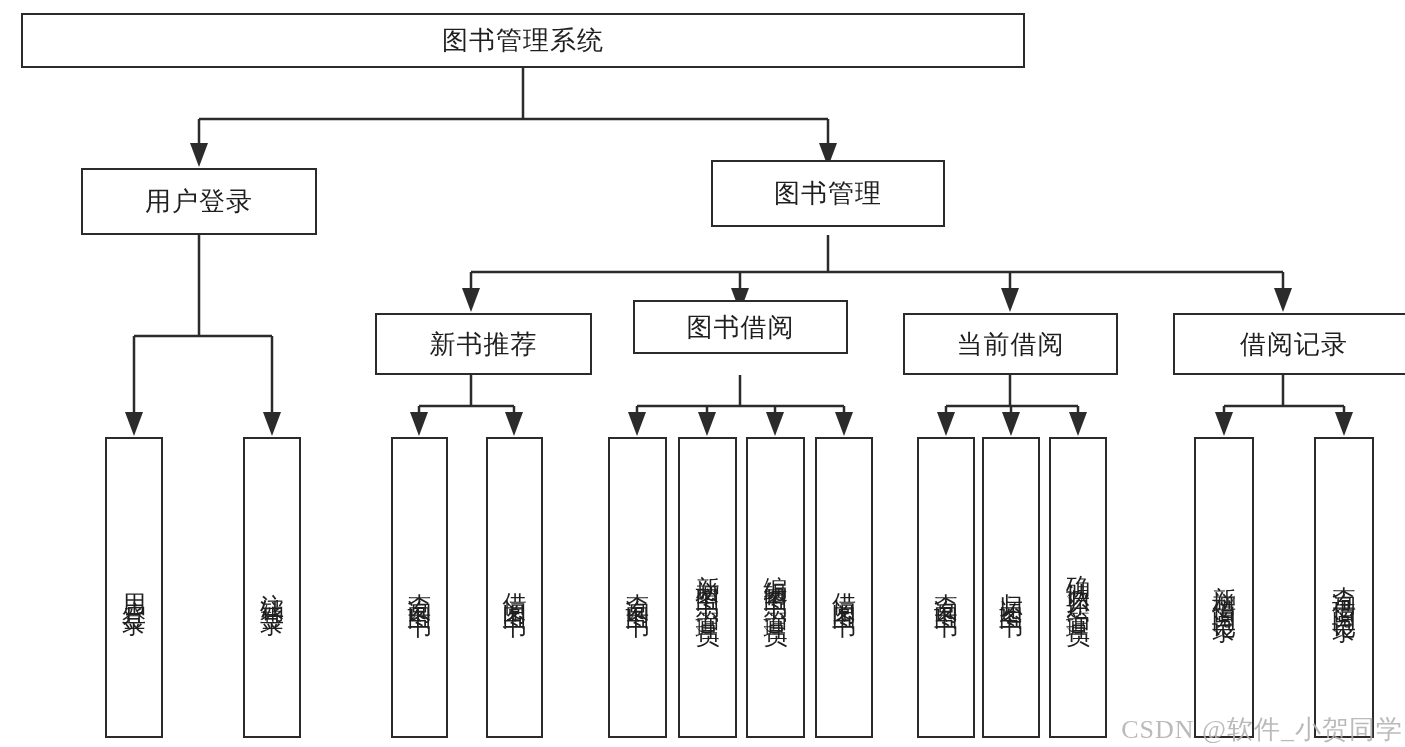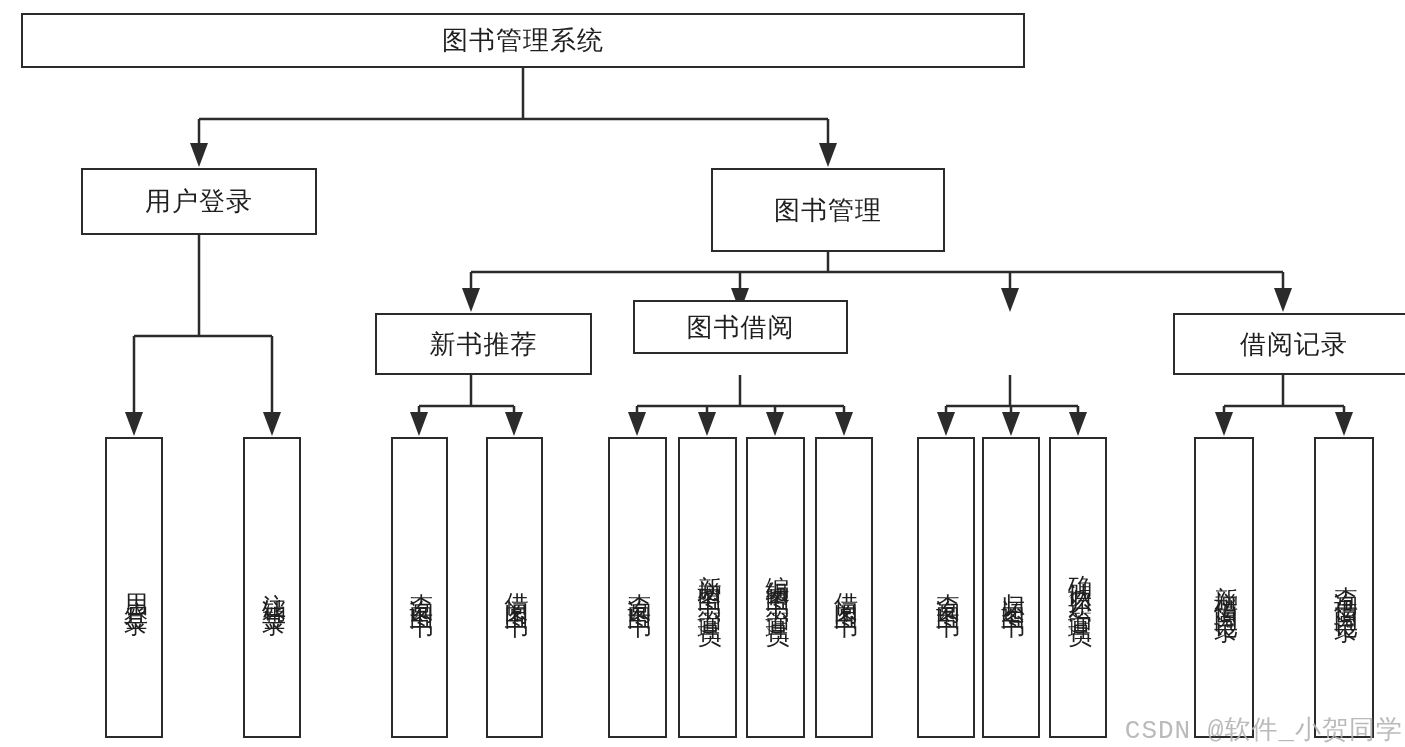--- a/index.html
+++ b/index.html
@@ -5,21 +5,21 @@
   html, body {
     margin: 0;
     padding: 0;
     background: #ffffff;
   }
   .stage {
     position: relative;
     width: 1405px;
     height: 747px;
     background: var(--background, #fff);
-    font-family: Liberation Mono, monospace;
+    font-family: Liberation Serif, serif;
     overflow: hidden;
   }
   .wires {
     position: absolute;
     left: 0;
     top: 0;
     z-index: 1;
   }
   .wire {
     stroke: var(--line, #2b2b2b);
@@ -107,29 +107,32 @@
     <polygon class="ah" points="1335,412 1353,412 1344,436"></polygon>
   </svg>
 
   <div class="node" style="left:21px;top:13px;width:1004px;height:55px">
     <span class="hlabel">图书管理系统</span>
   </div>
 
   <div class="node" style="left:81px;top:168px;width:236px;height:67px">
     <span class="hlabel">用户登录</span>
   </div>
-  <div class="node" style="left:711px;top:168px;width:234px;height:84px">
+  <div class="node" style="left:711px;top:160px;width:234px;height:67px">
     <span class="hlabel">图书管理</span>
   </div>
 
   <div class="node" style="left:375px;top:313px;width:217px;height:62px">
     <span class="hlabel">新书推荐</span>
   </div>
   <div class="node" style="left:633px;top:300px;width:215px;height:54px">
     <span class="hlabel">图书借阅</span>
+  </div>
+  <div class="node" style="left:903px;top:313px;width:215px;height:62px">
+    <span class="hlabel">当前借阅</span>
   </div>
   <div class="node" style="left:1173px;top:313px;width:242px;height:62px">
     <span class="hlabel">借阅记录</span>
   </div>
 
   <div class="node" style="left:105px;top:437px;width:58px;height:301px">
     <span class="vlabel">用户登录</span>
   </div>
   <div class="node" style="left:243px;top:437px;width:58px;height:301px">
     <span class="vlabel">注销登录</span>

